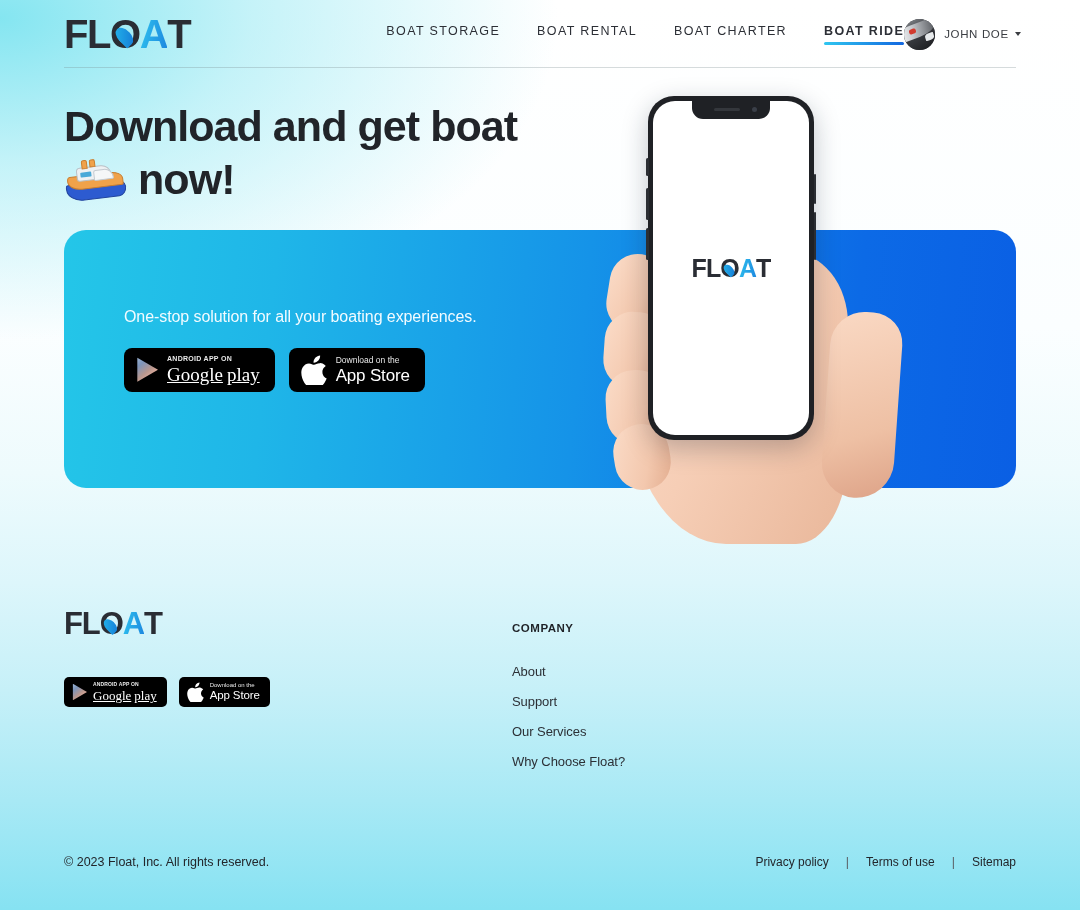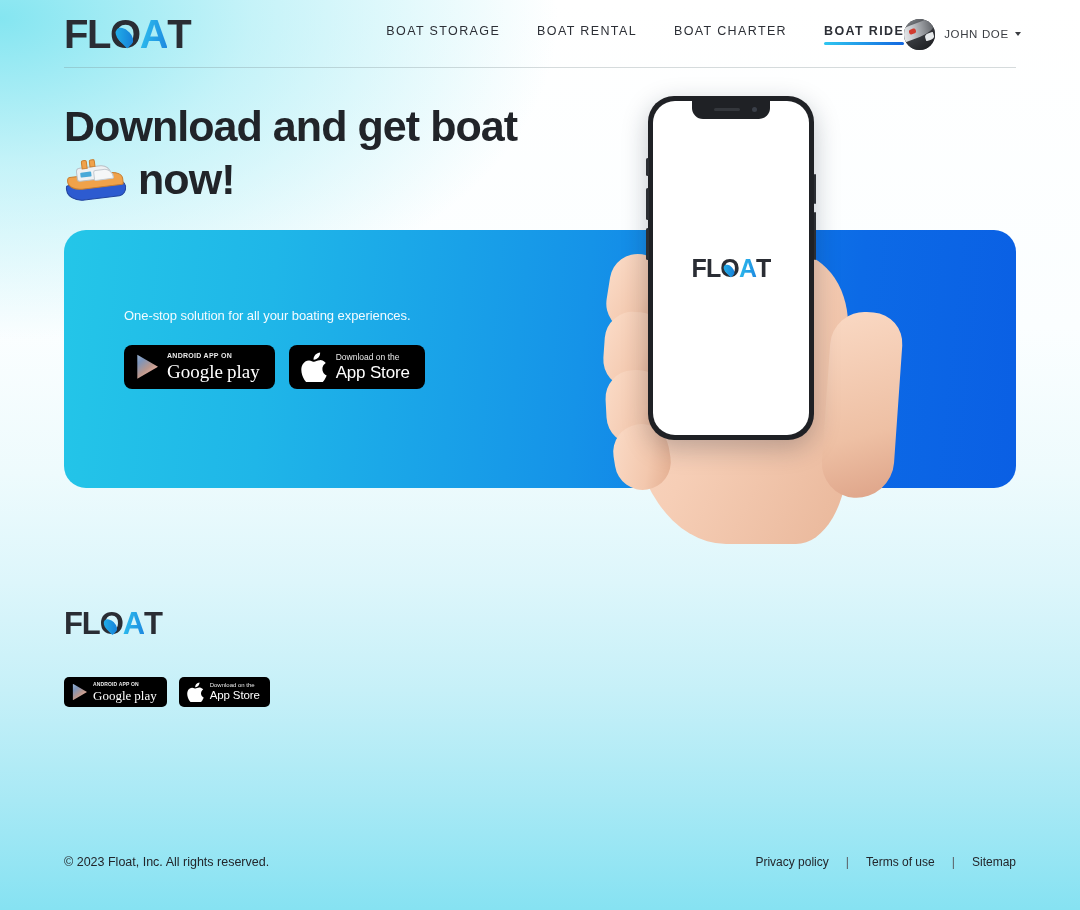--- a/index.html
+++ b/index.html
@@ -368,21 +368,21 @@
   }
   #cta-title {
     font-size: 32px;
     font-weight: 700;
     letter-spacing: -0.015em;
     color: #ffffff;
     line-height: 1.1;
   }
   #cta-sub {
     margin-top: 16px;
-    font-size: 13px;
+    font-size: 16px;
     color: #f2fbff;
     letter-spacing: -0.005em;
   }
   #cta-badges {
     margin-top: 22px;
     display: flex;
     gap: 14px;
   }
 
   
@@ -413,21 +413,21 @@
   .badge.lg .bt-top { font-size: 7px; letter-spacing: 0.04em; color: #e9e9e9; font-weight: 700; }
   .badge.lg .bt-bot { font-size: 19px; color: #ffffff; margin-top: 3px; font-family: "Liberation Serif", serif; }
   .badge.lg .bt-bot.sans { font-family: "Liberation Sans", sans-serif; font-size: 17px; letter-spacing: -0.01em; }
   .badge.lg .bt-top.sans { font-size: 8.5px; font-weight: 400; letter-spacing: 0; }
 
   .badge.sm .bt-top { font-size: 5px; letter-spacing: 0.03em; color: #e9e9e9; font-weight: 700; }
   .badge.sm .bt-bot { font-size: 13px; color: #ffffff; margin-top: 2px; font-family: "Liberation Serif", serif; }
   .badge.sm .bt-bot.sans { font-family: "Liberation Sans", sans-serif; font-size: 11.5px; letter-spacing: -0.01em; }
   .badge.sm .bt-top.sans { font-size: 6px; font-weight: 400; letter-spacing: 0; }
 
-  .gp-word { display: flex; align-items: center; gap: 4px; }
+  .gp-word { display: flex; align-items: center; gap: 4px; text-decoration: underline; }
   .badge.sm .gp-word { gap: 3px; }
 
   .apple-glyph { flex: none; }
   .badge.lg .apple-glyph { width: 26px; height: 30px; }
   .badge.sm .apple-glyph { width: 17px; height: 20px; }
 
   
   #footer {
     position: absolute;
     left: 0; right: 0; top: 560px;
@@ -637,20 +637,27 @@
             <span class="badge-txt">
               <span class="bt-top sans">Download on the</span>
               <span class="bt-bot sans">App Store</span>
             </span>
           </div>
         </div>
       </div>
 
       <div id="footer-cols">
 
+        <div class="fcol">
+          <div class="fcol-title">COMPANY</div>
+          <a class="fcol-link">About</a>
+          <a class="fcol-link">Support</a>
+          <a class="fcol-link">Our Services</a>
+          <a class="fcol-link">Why Choose Float?</a>
+        </div>
 
 
 
       </div>
     </div>
 
     <div id="footer-bottom">
       <div id="copyright">© 2023 Float, Inc. All rights reserved.</div>
       <div id="legal-links">
         <span class="legal-link">Privacy policy</span>

